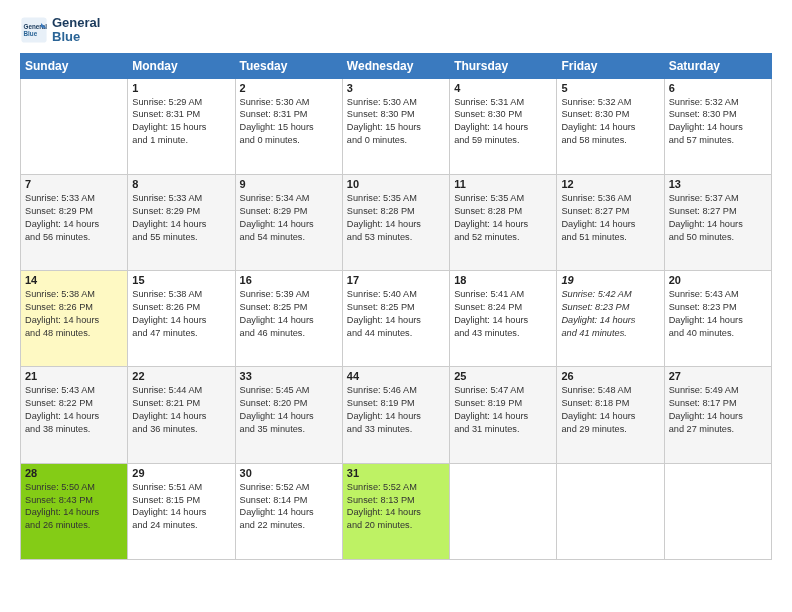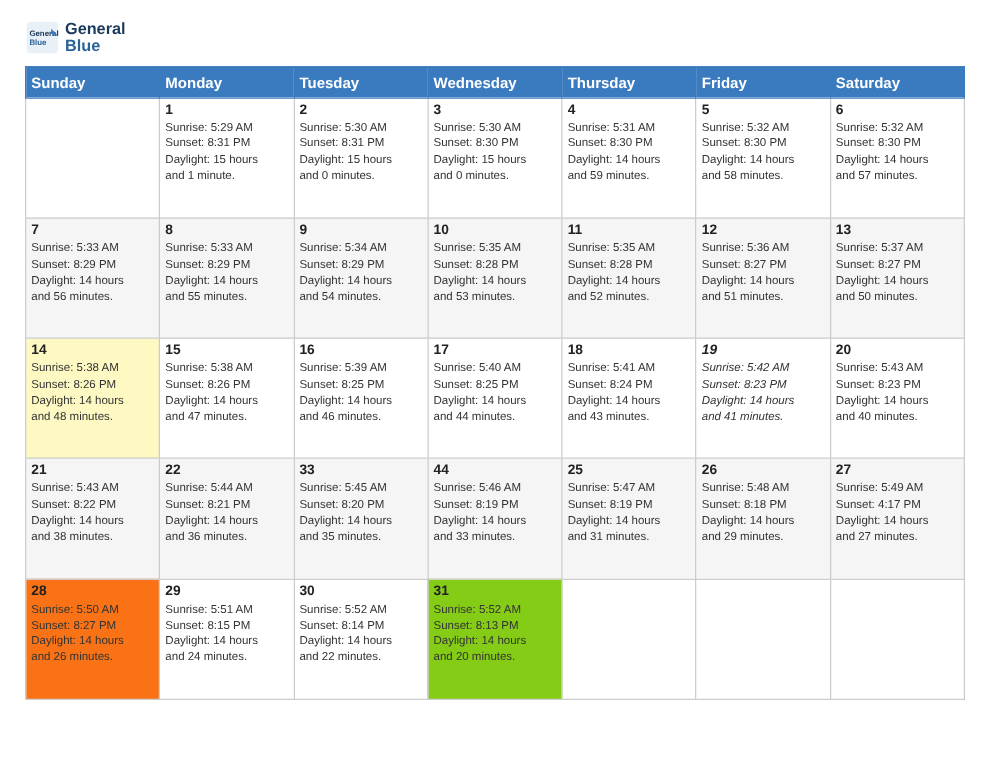--- a/index.html
+++ b/index.html
@@ -307,48 +307,48 @@
           <td style="background: rgb(245, 245, 245);">
             <div class="day-num">26</div>
             <div class="day-info" style="white-space: pre-line;">Sunrise: 5:48 AM
 Sunset: 8:18 PM
 Daylight: 14 hours
 and 29 minutes.</div>
           </td>
           <td style="background: rgb(245, 245, 245);">
             <div class="day-num">27</div>
             <div class="day-info" style="white-space: pre-line;">Sunrise: 5:49 AM
-Sunset: 4:17 PM
+Sunset: 8:17 PM
 Daylight: 14 hours
 and 27 minutes.</div>
           </td>
         </tr>
         <tr>
-          <td style="background: #f97316;">
+          <td style="background: #84cc16;">
             <div class="day-num">28</div>
             <div class="day-info" style="white-space: pre-line;">Sunrise: 5:50 AM
-Sunset: 8:27 PM
+Sunset: 8:43 PM
 Daylight: 14 hours
 and 26 minutes.</div>
           </td>
           <td style="background: rgb(255, 255, 255);">
             <div class="day-num">29</div>
             <div class="day-info" style="white-space: pre-line;">Sunrise: 5:51 AM
 Sunset: 8:15 PM
 Daylight: 14 hours
 and 24 minutes.</div>
           </td>
           <td style="background: rgb(255, 255, 255);">
             <div class="day-num">30</div>
             <div class="day-info" style="white-space: pre-line;">Sunrise: 5:52 AM
 Sunset: 8:14 PM
 Daylight: 14 hours
 and 22 minutes.</div>
           </td>
-          <td style="background: #84cc16; margin-left: 23px;">
+          <td style="background: #bef264; margin-left: 23px;">
             <div class="day-num">31</div>
             <div class="day-info" style="white-space: pre-line;">Sunrise: 5:52 AM
 Sunset: 8:13 PM
 Daylight: 14 hours
 and 20 minutes.</div>
           </td>
           <td class="empty-cell"></td>
           <td class="empty-cell"></td>
           <td class="empty-cell"></td>
         </tr>

